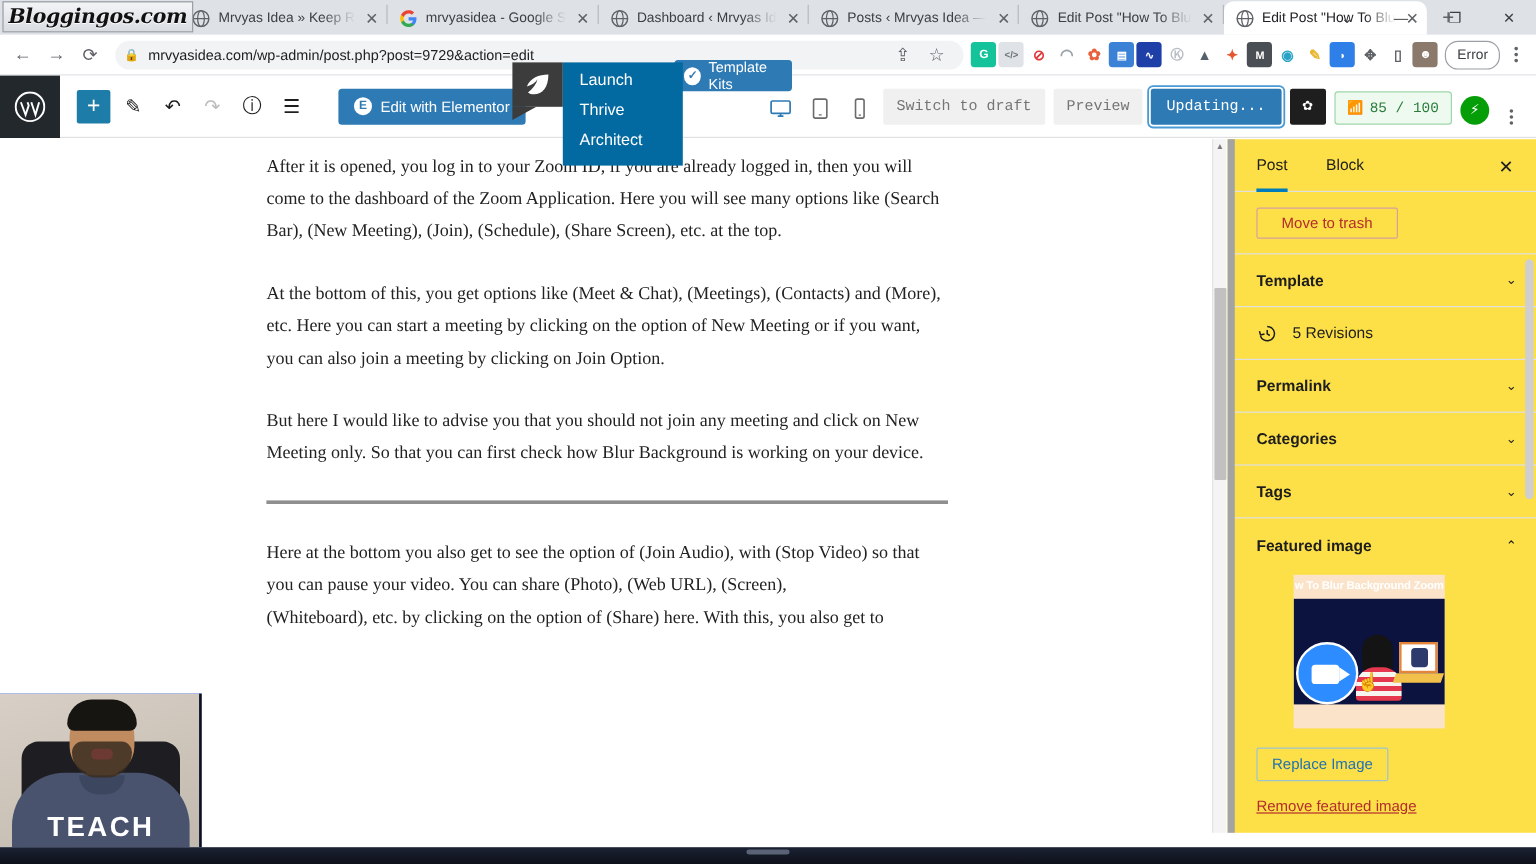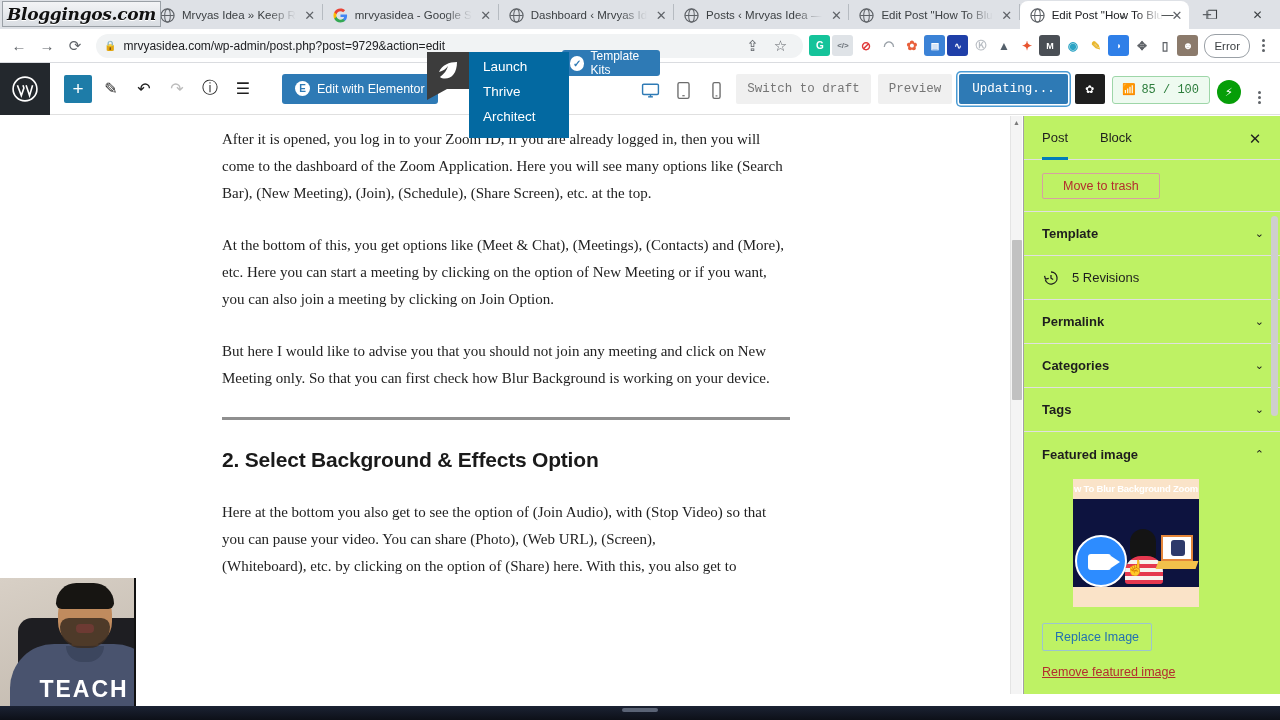--- a/index.html
+++ b/index.html
@@ -150,21 +150,21 @@
     border-left:1px solid #e4e4e4;
   }
   .ed-scroll .up, .ed-scroll .down { height:12px; display:flex; align-items:center;
     justify-content:center; font-size:7px; color:#7a7a7a; }
   .ed-scroll .thumb { position:absolute; left:1px; top:124px; width:10px; height:160px;
     background:#c1c1c1; border-radius:1px; }
 
   
   .sidebar {
     position:absolute; left:1023px; top:116px; width:257px; height:588px;
-    background:#bef264; border-left:1px solid #a3a3a3;
+    background:#fde047; border-left:6px solid #a3a3a3;
   }
   .sb-tabs { height:44px; display:flex; align-items:center; border-bottom:1px solid #e0e0e0;
     position:relative; padding-left: 18px; }
   .sb-tab { font-size:13px; color:#1e1e1e; margin-right: 32px; height:44px;
     display:flex; align-items:center; }
   .sb-tab.active { font-weight:500; box-shadow: inset 0 -3px 0 #007cba; }
   .sb-close { position:absolute; right:14px; top:12px; width:22px; height:22px;
     display:flex;align-items:center;justify-content:center;font-size:15px;color:#1e1e1e;}
   .trash-row { height:52px; display:flex; align-items:center; padding-left: 18px;
     border-bottom:1px solid #e0e0e0; }
@@ -210,21 +210,21 @@
     color:#2271b1; border-radius:2px; padding:6px 12px; font-size:12.5px; }
   .remove-link { margin: 13px 0 14px 18px; color:#b32d2e; font-size:12.5px;
     text-decoration: underline; display:inline-block; }
 
   .sb-scroll { position:absolute; right:2px; top:0; width:7px; height:588px; }
   .sb-scroll .thumb2 { position:absolute; right:0; top:100px; width:7px; height:200px;
     background:#cfcfcf; border-radius:4px; }
 
   
   .webcam {
-    position:absolute; left:0; top:578px; width:136px; height:128px;
+    position:absolute; left:0; top:578px; width:168px; height:128px;
     background:#1d4ed8; overflow:hidden; border-right:2px solid #111;
   }
   .wc-wall { position:absolute; inset:0; background: linear-gradient(160deg,#d8d0c6,#c2b9ae); }
   .wc-chair { position:absolute; left:18px; top:40px; width:132px; height:88px;
     background:#1e1e22; border-radius: 14px 14px 0 0; }
   .wc-head { position:absolute; left:58px; top:10px; width:54px; height:58px;
     background:#c08b5e; border-radius: 26px 26px 24px 24px; }
   .wc-hair { position:absolute; left:56px; top:5px; width:58px; height:26px;
     background:#171512; border-radius: 28px 28px 8px 8px; }
   .wc-beard { position:absolute; left:60px; top:40px; width:50px; height:30px;
@@ -435,21 +435,20 @@
     <span class="el-dot">✓</span>
     <span>Template Kits</span>
   </div>
 
   <div class="editor-wrap">
     <div class="post-body">
       <p class="para">After it is opened, you log in to your Zoom ID, if you are already logged in, then you will come to the dashboard of the Zoom Application. Here you will see many options like (Search Bar), (New Meeting), (Join), (Schedule), (Share Screen), etc. at the top.</p>
       <p class="para">At the bottom of this, you get options like (Meet &amp; Chat), (Meetings), (Contacts) and (More), etc. Here you can start a meeting by clicking on the option of New Meeting or if you want, you can also join a meeting by clicking on Join Option.</p>
       <p class="para">But here I would like to advise you that you should not join any meeting and click on New Meeting only. So that you can first check how Blur Background is working on your device.</p>
       <div class="hr-sep"></div>
-      <h2 class="h2">2. Select Background &amp; Effects Option</h2>
       <p class="para" style="margin-bottom:0">Here at the bottom you also get to see the option of (Join Audio), with (Stop Video) so that you can pause your video. You can share (Photo), (Web URL), (Screen),</p>
       <p class="para clipped" style="margin-bottom:0">(Whiteboard), etc. by clicking on the option of (Share) here. With this, you also get to</p>
     </div>
   </div>
 
   <div class="ed-scroll">
     <div class="up">▲</div>
     <div class="thumb"></div>
     <div class="down" style="position:absolute;bottom:0;width:12px">▼</div>
   </div>

